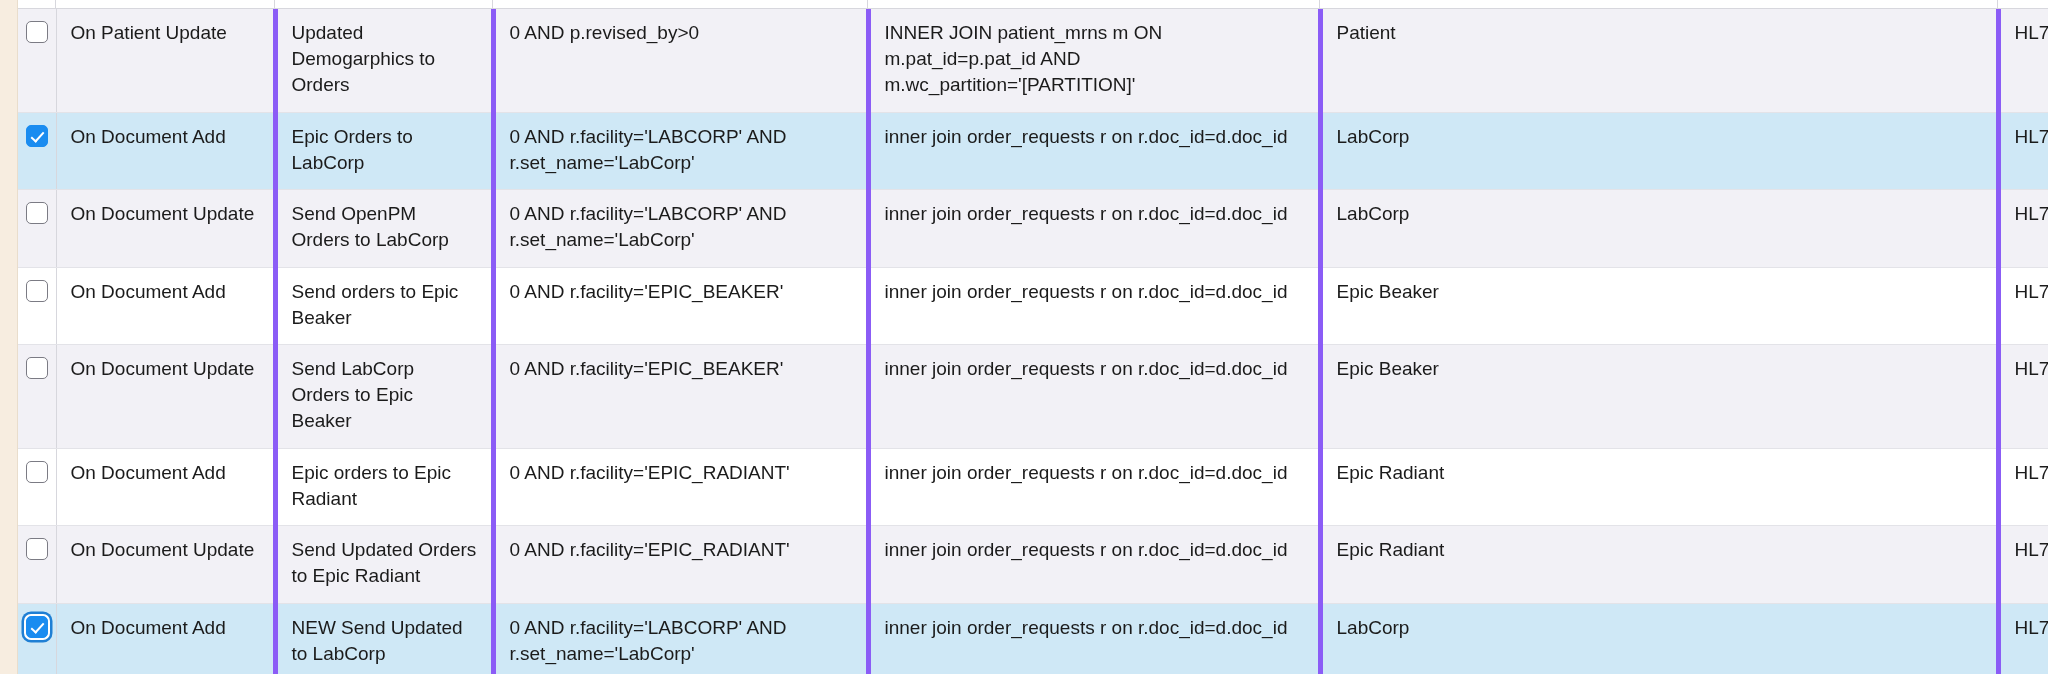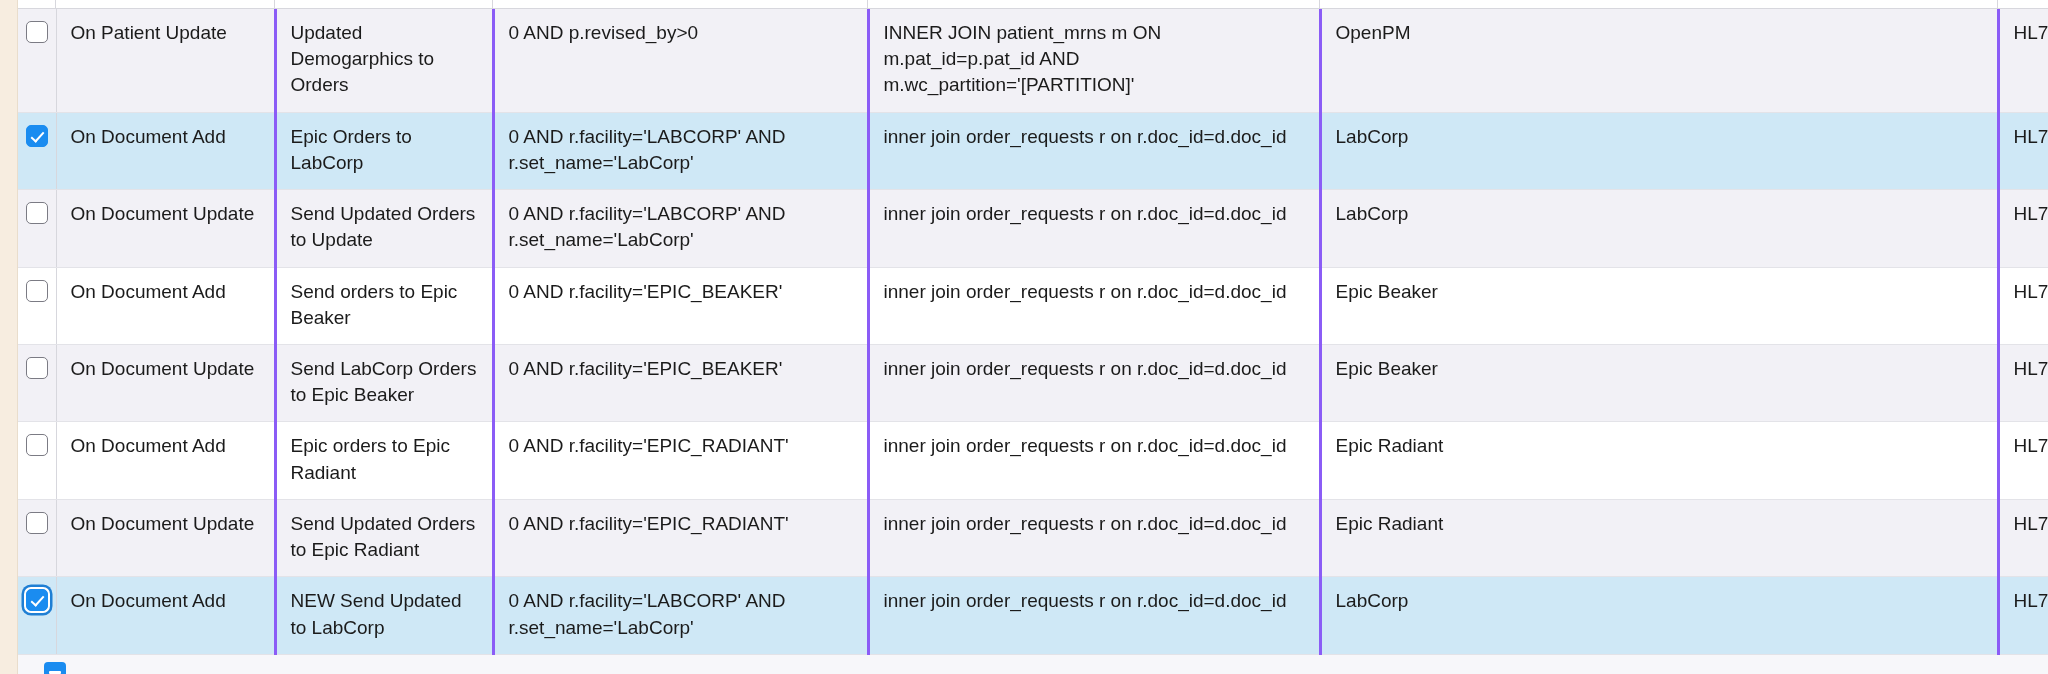--- a/index.html
+++ b/index.html
@@ -74,21 +74,21 @@
   table.grid col.c-name   { width: 218px; }
   table.grid col.c-cond   { width: 375px; }
   table.grid col.c-join   { width: 452px; }
   table.grid col.c-dest   { width: 678px; }
   table.grid col.c-fmt    { width: 50px; }
 
   table.grid td {
     vertical-align: top;
     padding: 11px 14px 13px 14px;
     border-bottom: 1px solid #e3e3e8;
-    border-right: 3px solid #8b5cf6;
+    border-right: 5px solid #8b5cf6;
     line-height: 1.38;
     word-wrap: break-word;
     overflow-wrap: break-word;
     white-space: normal;
     box-sizing: border-box;
   }
   table.grid td.cell-check {
     border-right: 1px solid #d7d7dd;
     padding: 12px 0 0 0;
     text-align: center;
@@ -197,42 +197,42 @@
       <tbody>
 
         <tr class="row-odd">
           <td class="cell-check">
             <span class="cbx"></span>
           </td>
           <td>On Patient Update</td>
           <td>Updated Demogarphics to Orders</td>
           <td>0 AND p.revised_by&gt;0</td>
           <td>INNER JOIN patient_mrns m ON m.pat_id=p.pat_id AND m.wc_partition='[PARTITION]'</td>
-          <td>OpenPM</td>
+          <td>Patient</td>
           <td class="cell-fmt">HL7</td>
         </tr>
 
         <tr class="row-sel">
           <td class="cell-check">
             <span class="cbx checked"></span>
           </td>
           <td>On Document Add</td>
           <td>Epic Orders to LabCorp</td>
           <td>0 AND r.facility='LABCORP' AND r.set_name='LabCorp'</td>
           <td>inner join order_requests r on r.doc_id=d.doc_id</td>
           <td>LabCorp</td>
           <td class="cell-fmt">HL7</td>
         </tr>
 
         <tr class="row-odd">
           <td class="cell-check">
             <span class="cbx"></span>
           </td>
           <td>On Document Update</td>
-          <td>Send Updated Orders to Update</td>
+          <td>Send OpenPM Orders to LabCorp</td>
           <td>0 AND r.facility='LABCORP' AND r.set_name='LabCorp'</td>
           <td>inner join order_requests r on r.doc_id=d.doc_id</td>
           <td>LabCorp</td>
           <td class="cell-fmt">HL7</td>
         </tr>
 
         <tr class="row-even">
           <td class="cell-check">
             <span class="cbx"></span>
           </td>

